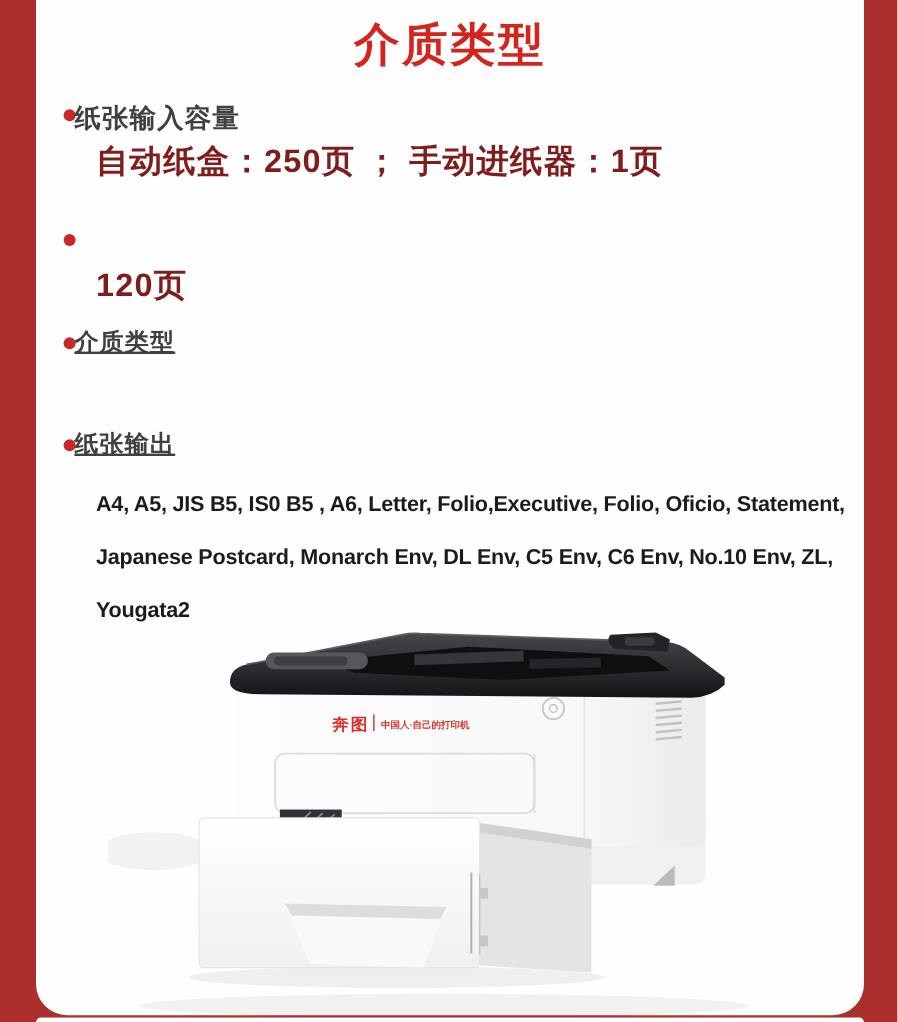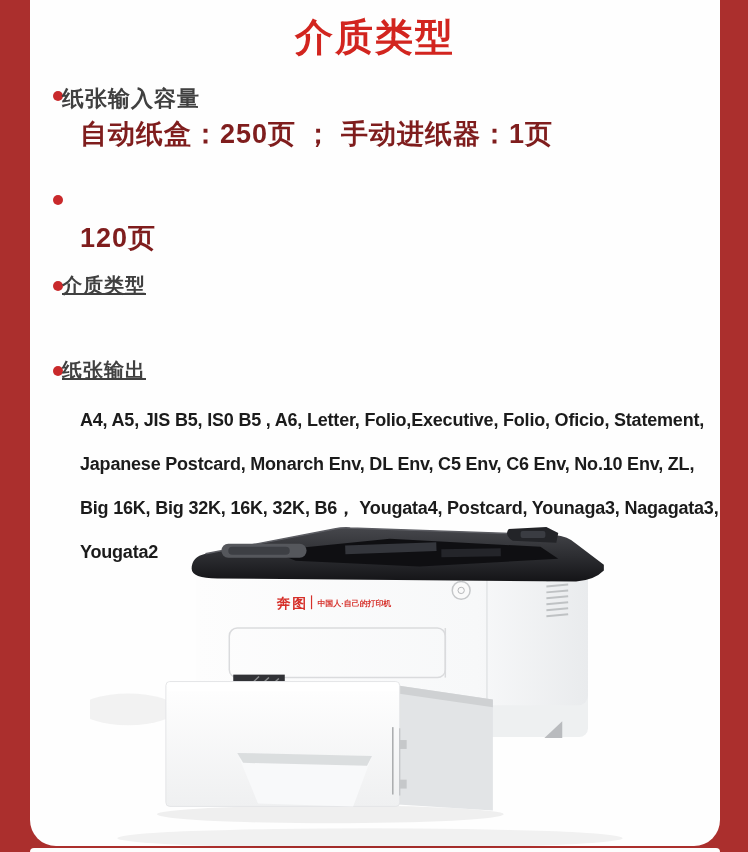--- a/index.html
+++ b/index.html
@@ -98,21 +98,20 @@
     <div class="spec-value big" style="top:220px">120页</div>
 
     <span class="bullet-dot" style="top:281px"></span>
     <div class="spec-label sz26" style="top:272px">介质类型</div>
 
     <span class="bullet-dot" style="top:366px"></span>
     <div class="spec-label sz26" style="top:357px">纸张输出</div>
     <div class="media-sizes">
       <div>A4, A5, JIS B5, IS0 B5 , A6, Letter, Folio,Executive, Folio, Oficio, Statement,</div>
       <div>Japanese Postcard, Monarch Env, DL Env, C5 Env, C6 Env, No.10 Env, ZL,</div>
-      <div>Big 16K, Big 32K, 16K, 32K, B6， Yougata4, Postcard, Younaga3, Nagagata3,</div>
       <div>Yougata2</div>
     </div>
 
     <div class="printer-wrap">
       <svg width="560" height="327" viewBox="0 0 560 330">
         <defs>
           <linearGradient id="bodyGrad" x1="0" y1="0" x2="1" y2="0">
             <stop offset="0" stop-color="#fdfdfd"></stop>
             <stop offset="0.72" stop-color="#f7f8f9"></stop>
             <stop offset="1" stop-color="#e9ebed"></stop>

